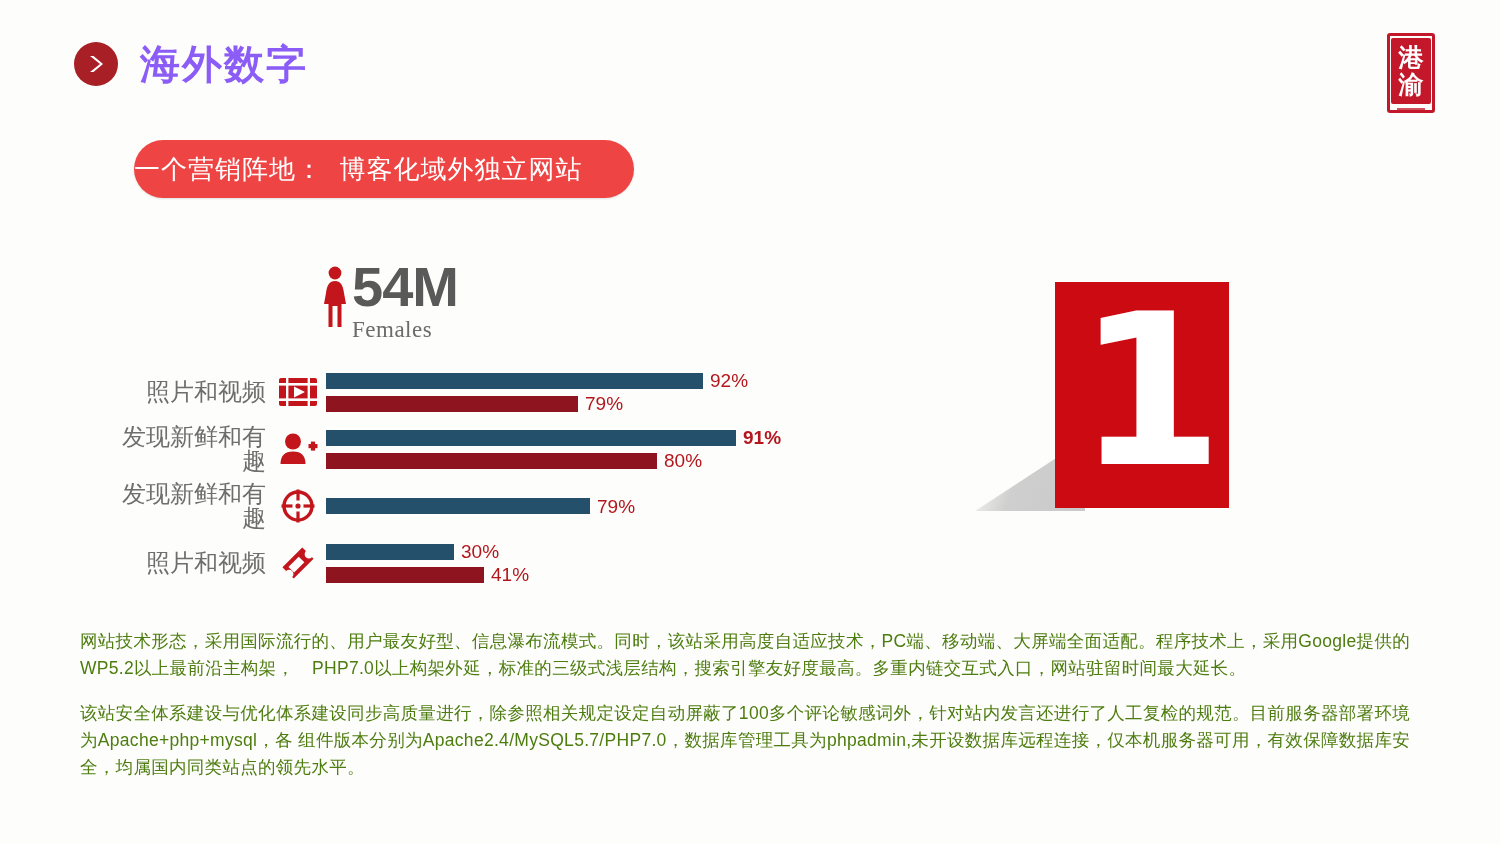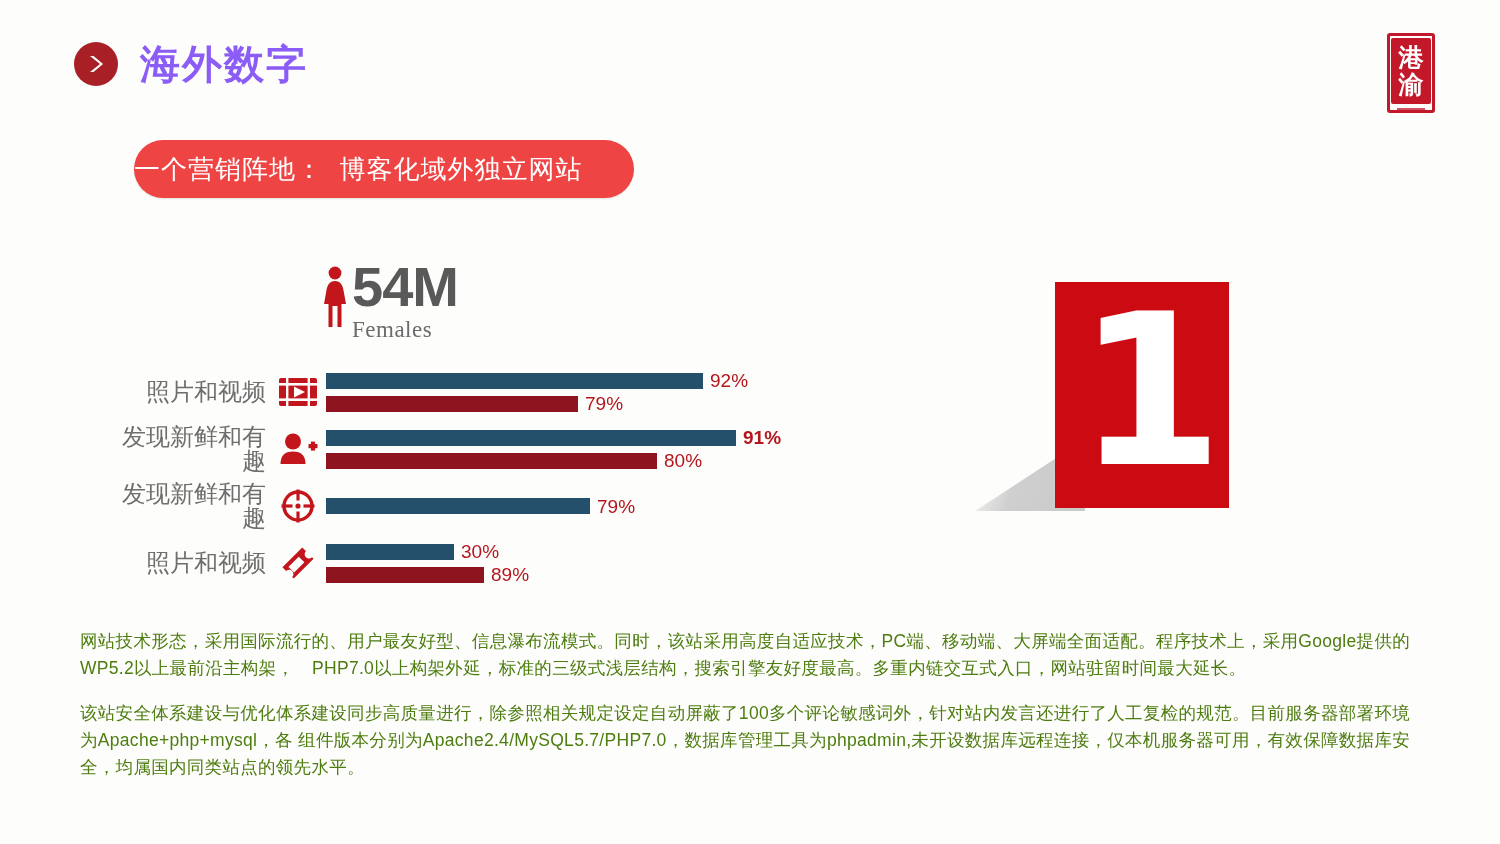--- a/index.html
+++ b/index.html
@@ -366,21 +366,21 @@
           </g>
         </svg>
       </div>
       <div class="row-bars">
         <div class="bar-line">
           <div class="bar blue" style="width:128px"></div>
           <span class="bar-value">30%</span>
         </div>
         <div class="bar-line">
           <div class="bar red" style="width:158px"></div>
-          <span class="bar-value">89%</span>
+          <span class="bar-value">41%</span>
         </div>
       </div>
     </div>
 
   </div>
 
   <div class="number-block-shadow"></div>
   <div class="number-block">
     <span class="number-glyph">1</span>
   </div>

